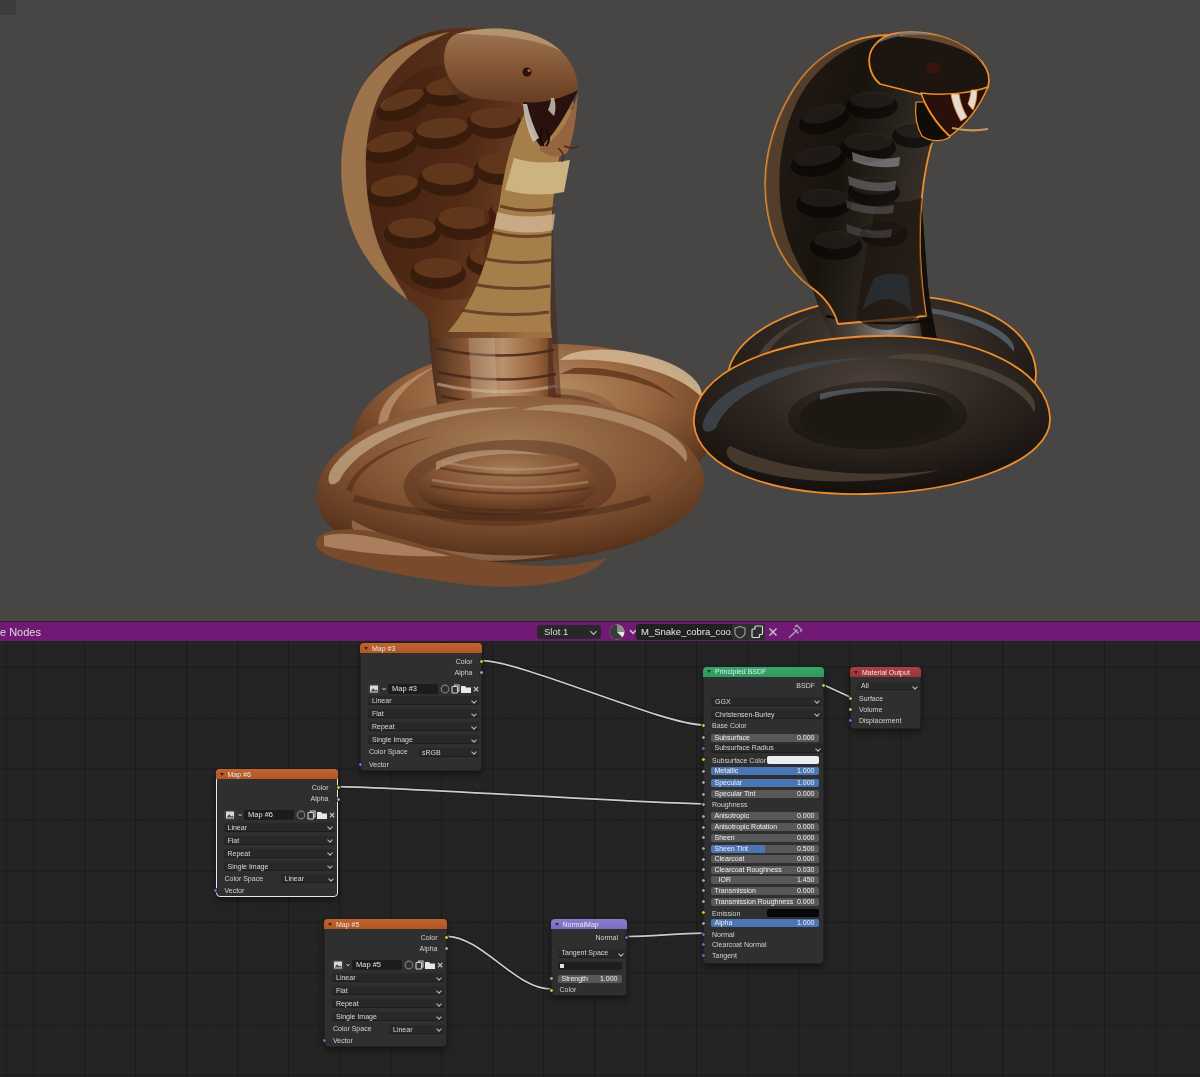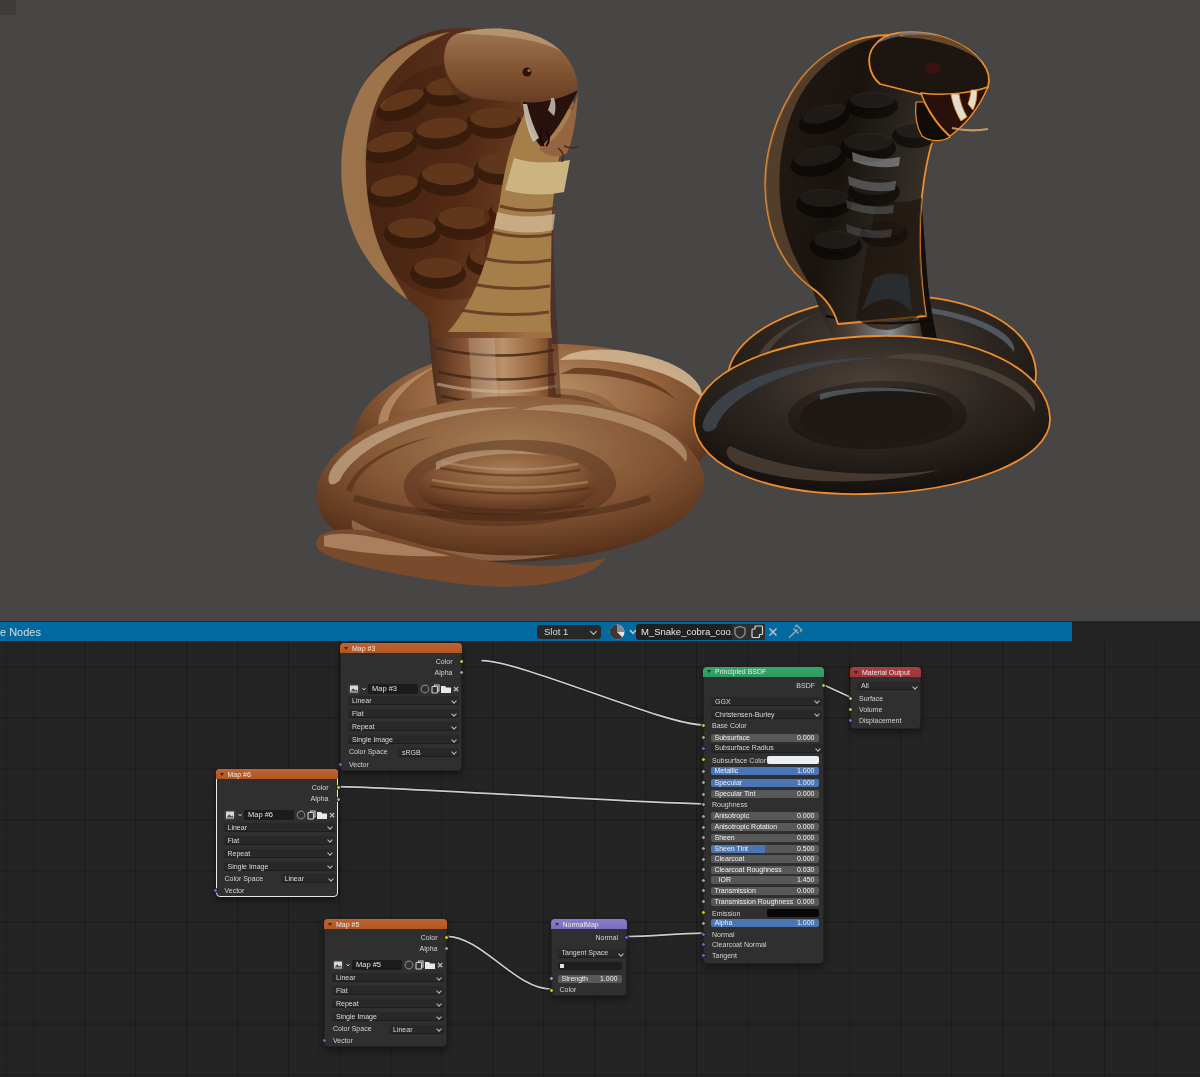--- a/index.html
+++ b/index.html
@@ -1,19 +1,19 @@
 <!DOCTYPE html>
 <html><head>
 <meta charset="utf-8">
 <style>
 html,body{margin:0;padding:0;width:1200px;height:1077px;overflow:hidden;background:#232323;
 font-family:"Liberation Sans",sans-serif;}
 #vp{position:absolute;left:0;top:0;width:1200px;height:621px;background:#484645;}
 #corner{position:absolute;left:0;top:0;width:16px;height:15px;background:#3e3c3b;}
-#hbar{position:absolute;left:0;top:621px;width:1072px;height:20px;background:#0369a1;border-top:1px solid #272727;box-sizing:border-box;}
+#hbar{position:absolute;left:0;top:621px;width:1200px;height:20px;background:#701a75;border-top:1px solid #272727;box-sizing:border-box;}
 #ned{position:absolute;left:0;top:641px;width:1200px;height:436px;
 background:
  repeating-linear-gradient(to right, rgba(0,0,0,0.22) 0 1px, transparent 1px 51px),
  repeating-linear-gradient(to bottom, rgba(0,0,0,0.22) 0 1px, transparent 1px 51px),
  repeating-linear-gradient(to right, rgba(0,0,0,0.07) 0 1px, transparent 1px 10.2px),
  repeating-linear-gradient(to bottom, rgba(0,0,0,0.07) 0 1px, transparent 1px 10.2px),
  #242424;
 background-position:33px 0,0 25.7px,2.4px 0,0 5.1px;}
 #wires{position:absolute;left:0;top:0;width:1200px;height:1077px;pointer-events:none;}
 .node{position:absolute;background:#2f2f2f;border:1px solid #232323;border-radius:4px;
@@ -321,21 +321,21 @@
   <g fill="none" stroke="#cdcdcd" stroke-width="1.7">
     <path d="M481.5 660.7 C 521.5 660.7, 663.2 724.9, 703.2 724.9"></path>
     <path d="M337.8 786.6 C 387.8 786.6, 653.2 803.8, 703.2 803.8"></path>
     <path d="M446.5 936.3 C 481.5 936.3, 515.5 989, 550.5 989"></path>
     <path d="M627 936.5 C 652 936.5, 678.2 933.1, 703.2 933.1"></path>
     <path d="M824 685 L 850 697.1"></path>
   </g>
 </svg>
 <div id="nodes" style="position:absolute;left:0;top:0;z-index:2;">
 
-<div class="node" style="left:340px;top:643px;width:121.5px;height:128px;">
+<div class="node" style="left:360px;top:643px;width:121.5px;height:128px;">
   <div class="hdr" style="background:linear-gradient(#c06430,#b05724);"><span class="tri"></span>Map #3</div>
   <div class="row out" style="top:12.5px;">Color</div>
   <div class="row out" style="top:23.5px;">Alpha</div>
   <svg style="position:absolute;left:7px;top:39.5px;" width="113" height="10" viewBox="0 0 113 10">
     <rect x="0" y="0" width="12" height="10" rx="1.5" fill="#3a3a3a"></rect>
     <rect x="2" y="1.5" width="8" height="7" rx="0.5" fill="#d8d8d8"></rect>
         <path d="M2.6 7.5 l2.6-3.2 2 2.3 1.2-1.2 1.6 2.1z" fill="#4a4a4a"></path>
     <rect x="12.5" y="0" width="7" height="10" rx="1.5" fill="#303030"></rect>
         <path d="M14.5 4 l1.6 2 1.6-2" stroke="#bbb" fill="none" stroke-width="1"></path>
     <rect x="20" y="0" width="50" height="10" rx="1.5" fill="#1c1c1c"></rect>

